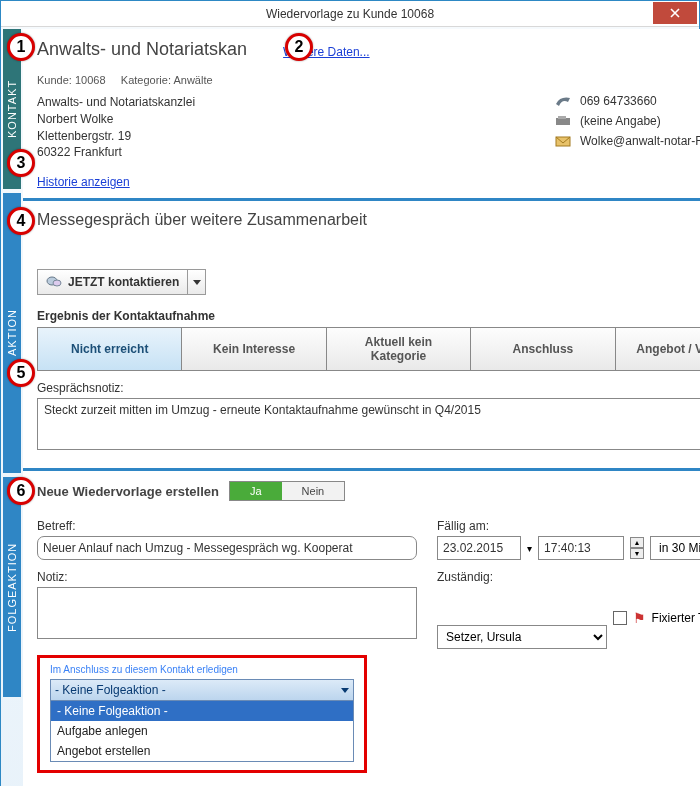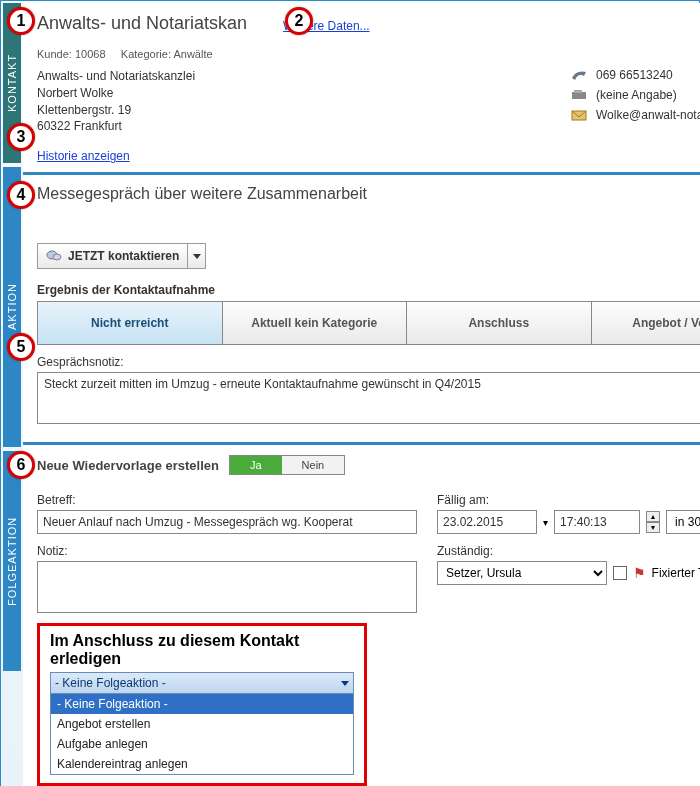--- a/index.html
+++ b/index.html
@@ -59,34 +59,42 @@
 
   .row { display:flex; gap:20px; }
   .col { flex:1; }
 
   .date-row { display:flex; gap:6px; align-items:center; }
   .spin { display:flex; flex-direction:column; }
   .spin div { width:14px; height:11px; border:1px solid #888; background:#eee; font-size:7px; text-align:center; line-height:9px; cursor:pointer;}
   .select { border:1px solid #888; height:24px; font-size:12px; padding:0 4px; background:#fff; }
 
   .red-box { border:3px solid #e30000; padding:0 10px 8px 10px; margin-top:6px; width:330px;}
-  .red-box .hl { font-size:16px; font-weight:bold; color:#000000; padding:6px 0 4px 0; }
+  .red-box .hl { font-size:10px; font-weight:normal; color:#3b82f6; padding:6px 0 4px 0; }
   .combo-head { height:22px; border:1px solid #6a8bb5; background:linear-gradient(#dceaf8,#bcd5ee); font-size:12px; color:#083a72; display:flex; align-items:center; justify-content:space-between; padding:0 4px; cursor:pointer; }
   .combo-head::after { content:""; border-left:4px solid transparent; border-right:4px solid transparent; border-top:5px solid #083a72; }
   .combo-list { border:1px solid #6a8bb5; border-top:0; background:#fff; }
   .combo-item { font-size:12px; color:#222; padding:3px 6px; cursor:pointer; }
   .combo-item.sel { background:#2f6fc5; color:#fff; }
 
   .chk { width:14px; height:14px; border:1px solid #666; background:#fff; display:inline-block; }
   .flag { color:#c33; font-size:14px; }
 </style>
 </head>
 <body>
 
 <div class="window">
+  <div class="titlebar">
+    <div class="titlebar-text">Wiedervorlage zu Kunde 10068</div>
+    <div class="close-btn">
+      <svg viewBox="0 0 10 10">
+          <path d="M1 1 L9 9 M9 1 L1 9" stroke="#fff" stroke-width="1.6"></path>
+        </svg>
+    </div>
+  </div>
 
   <div class="body-area">
     <div class="sidebar">
       <div class="tab-v teal" style="height:160px;">KONTAKT</div>
       <div class="tab-v blue" style="height:280px;">AKTION</div>
       <div class="tab-v blue" style="height:220px;">FOLGEAKTION</div>
     </div>
 
     <div class="content">
 
@@ -116,21 +124,21 @@
             <div>Klettenbergstr. 19</div>
             <div>60322 Frankfurt</div>
           </div>
           <div class="cinfo">
             <div class="cinfo-row">
                 <span class="ic">
               <svg viewBox="0 0 18 14">
                     <path d="M2 10 Q6 2 16 4 L14 8 Q8 5 5 12 Z" fill="#6a7a88"></path>
                   </svg>
             </span>
-                <span>069 66513240</span>
+                <span>069 64733660</span>
               </div>
             <div class="cinfo-row">
                 <span class="ic">
               <svg viewBox="0 0 18 14">
                     <rect x="2" y="4" width="14" height="7" fill="#888"></rect>
                     <rect x="4" y="2" width="8" height="3" fill="#aaa"></rect>
                   </svg>
             </span>
                 <span>(keine Angabe)</span>
               </div>
@@ -162,20 +170,21 @@
                 <ellipse cx="11" cy="8" rx="4" ry="3" fill="#dce" stroke="#789"></ellipse>
               </svg>
             <span>JETZT kontaktieren</span>
           </span>
           <span class="dd"></span>
         </div>
 
         <div class="section-label">Ergebnis der Kontaktaufnahme</div>
         <div class="result-bar">
           <div class="result-btn sel">Nicht erreicht</div>
+          <div class="result-btn">Kein Interesse</div>
           <div class="result-btn">Aktuell kein Kategorie</div>
           <div class="result-btn">Anschluss</div>
           <div class="result-btn">Angebot / Verkauf</div>
         </div>
 
         <label class="field-label">Gesprächsnotiz:</label>
         <textarea class="textarea" rows="3" style="">Steckt zurzeit mitten im Umzug - erneute Kontaktaufnahme gewünscht in Q4/2015</textarea>
       </div>
 
       <div class="section" style="min-height:200px; border-bottom:0;">
@@ -185,59 +194,58 @@
           <span class="title">Neue Wiedervorlage erstellen</span>
           <span class="yn">
             <span class="on">Ja</span>
             <span>Nein</span>
           </span>
         </div>
 
         <div class="row" style="margin-top:8px;">
           <div class="col" style="flex:0 0 380px;">
             <label class="field-label">Betreff:</label>
-            <input class="input" style="width: 100%;" value="Neuer Anlauf nach Umzug - Messegespräch wg. Kooperat">
+            <input class="input" style="width: 100%; border-radius: 7px;" value="Neuer Anlauf nach Umzug - Messegespräch wg. Kooperat">
             <label class="field-label">Notiz:</label>
             <textarea class="textarea" rows="3" style=""></textarea>
           </div>
           <div class="col">
             <label class="field-label">Fällig am:</label>
             <div class="date-row">
-              <input class="input" style="width: 100px;" value="23.02.2015">
+              <input class="input" style="width: 84px;" value="23.02.2015">
               <span style="font-size:10px; cursor:pointer;">▾</span>
               <input class="input" style="width: 86px;" value="17:40:13">
               <div class="spin">
                   <div>▲</div>
                   <div>▼</div>
                 </div>
               <select class="select" style="width:110px;">
                 <option>in 30 Minuten</option>
               </select>
             </div>
             <label class="field-label">Zuständig:</label>
             <div class="date-row">
-              <select class="select" style="width:170px;">
+              <select class="select" style="width:170px;margin-top:38px;">
                 <option>Setzer, Ursula</option>
               </select>
               <span class="chk"></span>
               <span class="flag">⚑</span>
               <span style="font-size:12px;">Fixierter Termin</span>
             </div>
           </div>
         </div>
 
         <div class="red-box">
           <div class="hl">Im Anschluss zu diesem Kontakt erledigen</div>
           <div class="combo-head">
             <span>- Keine Folgeaktion -</span>
           </div>
           <div class="combo-list">
             <div class="combo-item sel">- Keine Folgeaktion -</div>
+            <div class="combo-item">Aufgabe anlegen</div>
             <div class="combo-item">Angebot erstellen</div>
-            <div class="combo-item">Aufgabe anlegen</div>
-            <div class="combo-item">Kalendereintrag anlegen</div>
           </div>
         </div>
       </div>
 
     </div>
   </div>
 </div>
 
 </body></html>

